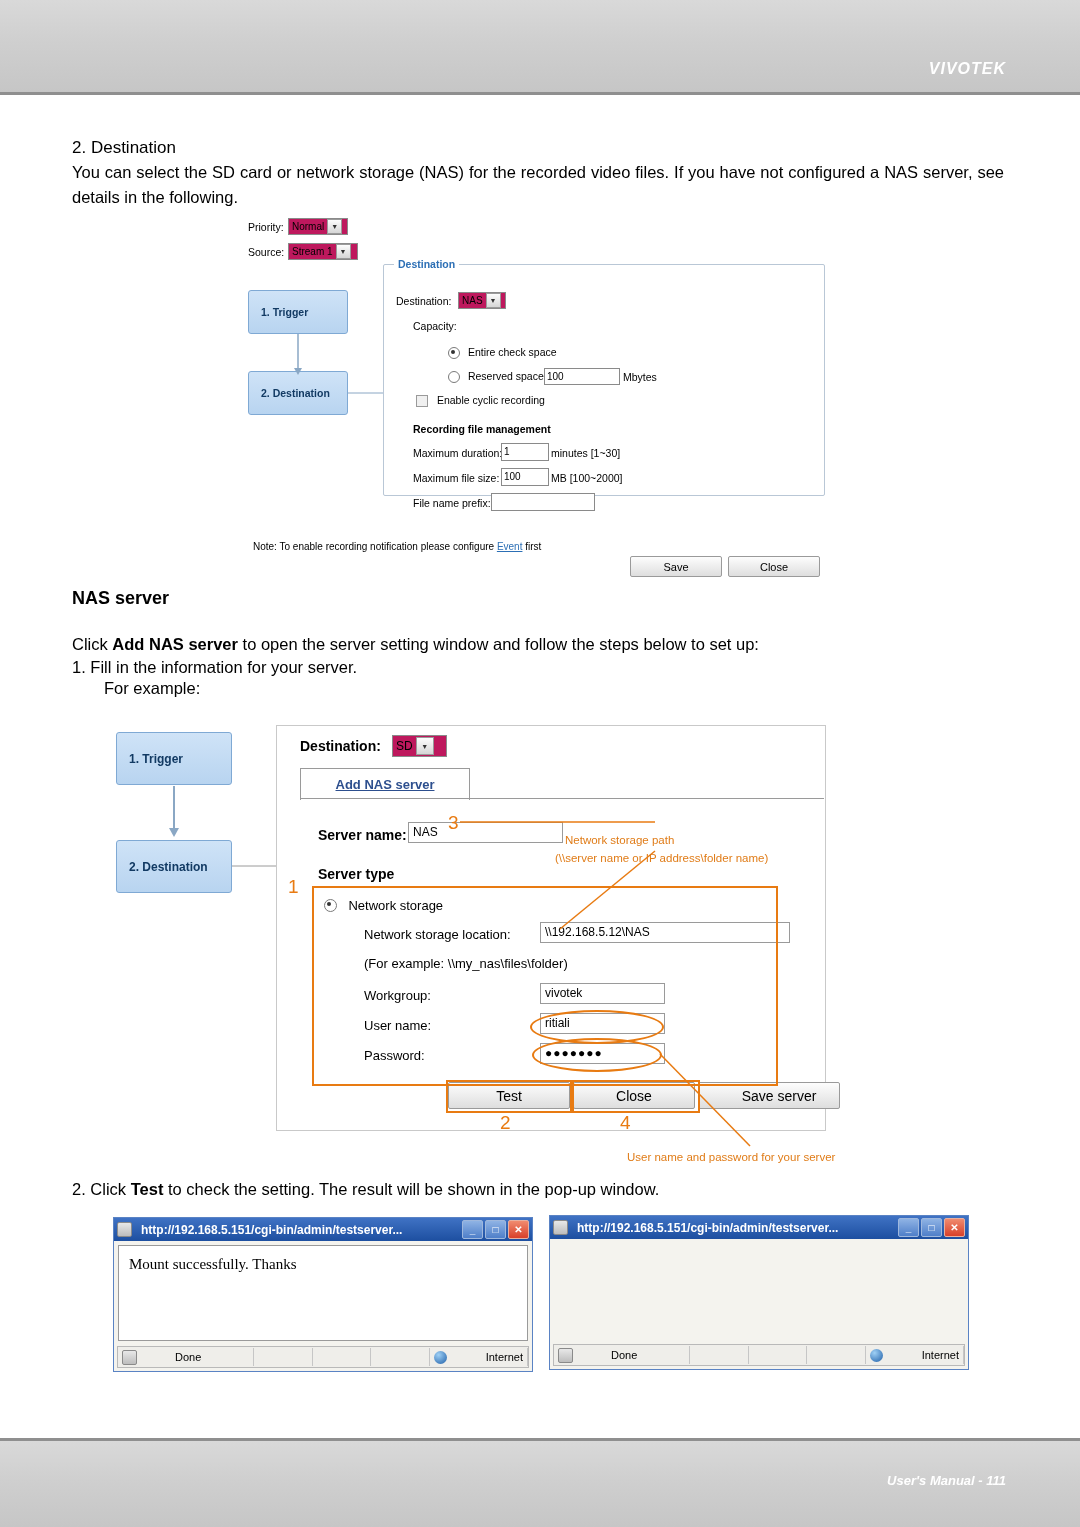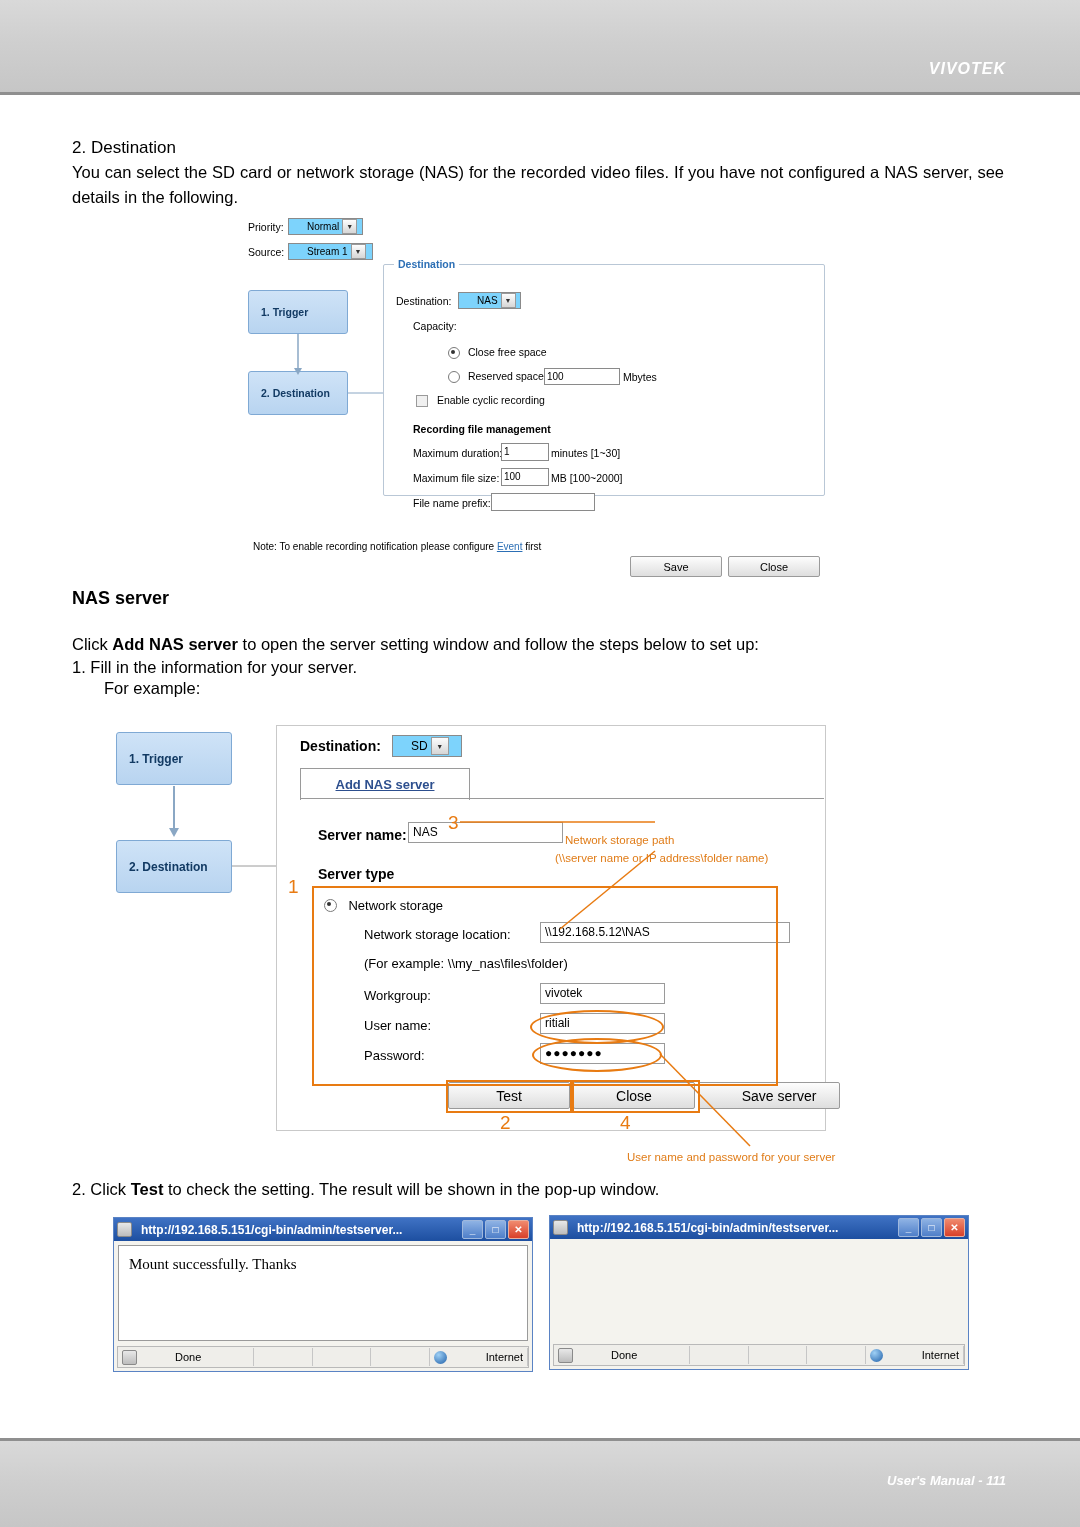--- a/index.html
+++ b/index.html
@@ -58,22 +58,22 @@
     position:absolute;left:72px;top:1178px;width:932px;font-size:16.5px;line-height:23px;
   }
   
   .fig1{position:absolute;left:248px;top:216px;width:590px;height:365px;font-size:10.5px;}
   .fig1 .row-lbl{position:absolute;font-size:10.5px;color:#000;}
   .minibox{
     display:inline-block;border:1px solid #8a8a8a;background:#fff;height:13px;
     vertical-align:middle;font-size:10px;line-height:13px;padding:0 2px;
   }
   .dropdown{
-    display:inline-flex;align-items:center;border:1px solid #8a8a8a;background:#7dd3fc;
-    height:15px;font-size:10px;padding-left:18px;
+    display:inline-flex;align-items:center;border:1px solid #8a8a8a;background:#be185d;
+    height:15px;font-size:10px;padding-left:3px;
   }
   .dropdown .arrow{
     width:13px;height:13px;margin-left:3px;
     background:linear-gradient(to bottom,#fdfdfd,#d6d6d6);
     border:1px solid #9a9a9a;display:inline-flex;align-items:center;justify-content:center;
     font-size:7px;color:#333;
   }
   .blue-node{
     position:absolute;width:100px;height:44px;
     background:linear-gradient(to bottom,#cfe3f7,#b8d4f0);
@@ -206,21 +206,21 @@
   <div class="row-lbl" style="left:148px;top:79px;">Destination:</div>
   <div class="dropdown" style="position:absolute;left:210px;top:76px;width:43px;">
     <span>NAS</span>
     <span class="arrow">▼</span>
   </div>
 
   <div class="row-lbl" style="left:165px;top:104px;">Capacity:</div>
 
   <div style="position:absolute;left:200px;top:130px;">
     <span class="radio on"></span>
-    <span style="font-size:10.5px;margin-left:5px;">Close free space</span>
+    <span style="font-size:10.5px;margin-left:5px;">Entire check space</span>
   </div>
 
   <div style="position:absolute;left:200px;top:154px;">
     <span class="radio"></span>
     <span style="font-size:10.5px;margin-left:5px;">Reserved space:</span>
   </div>
   <div class="minibox" style="position:absolute;left:296px;top:152px;width:70px;height:15px;line-height:15px;">100</div>
   <div class="row-lbl" style="left:375px;top:155px;">Mbytes</div>
 
   <div style="position:absolute;left:168px;top:178px;">

